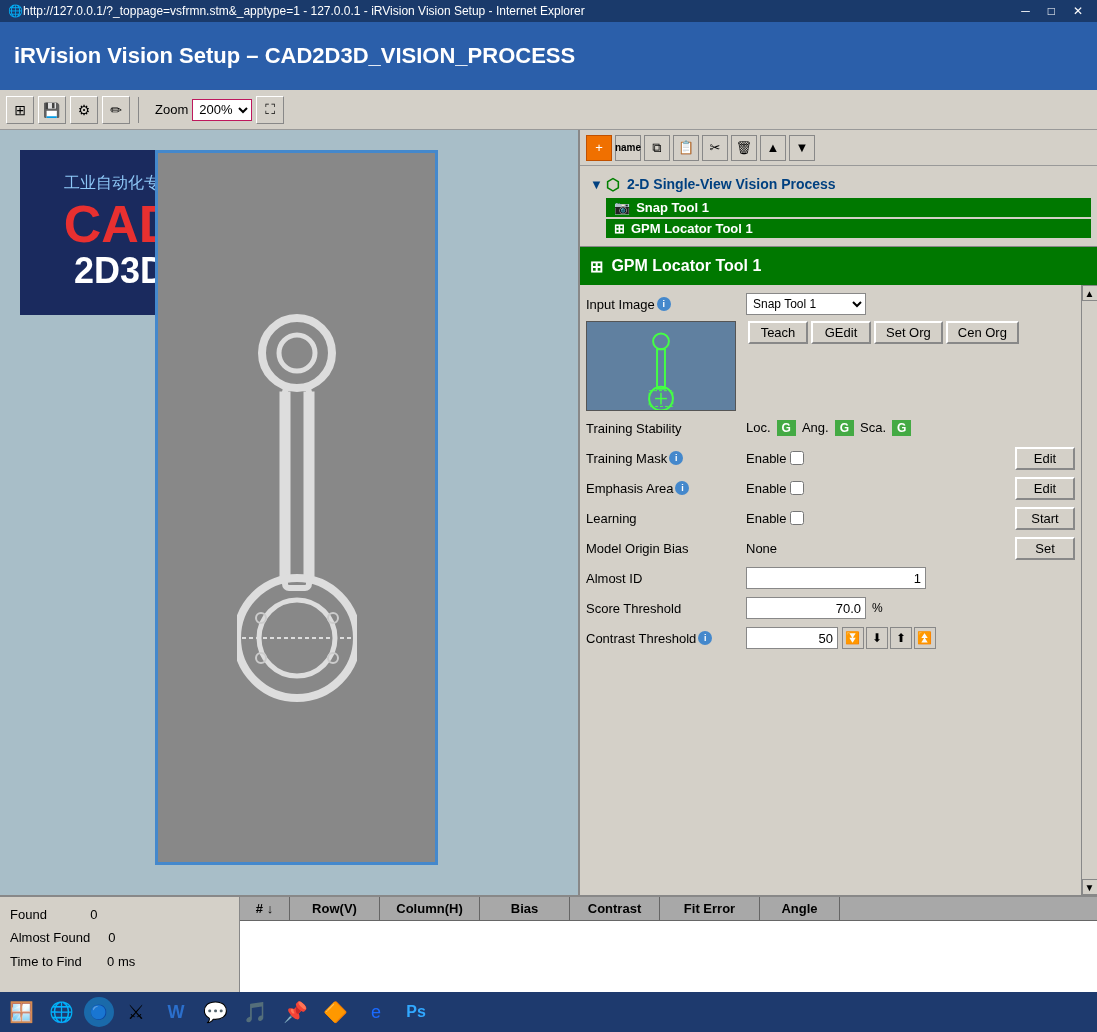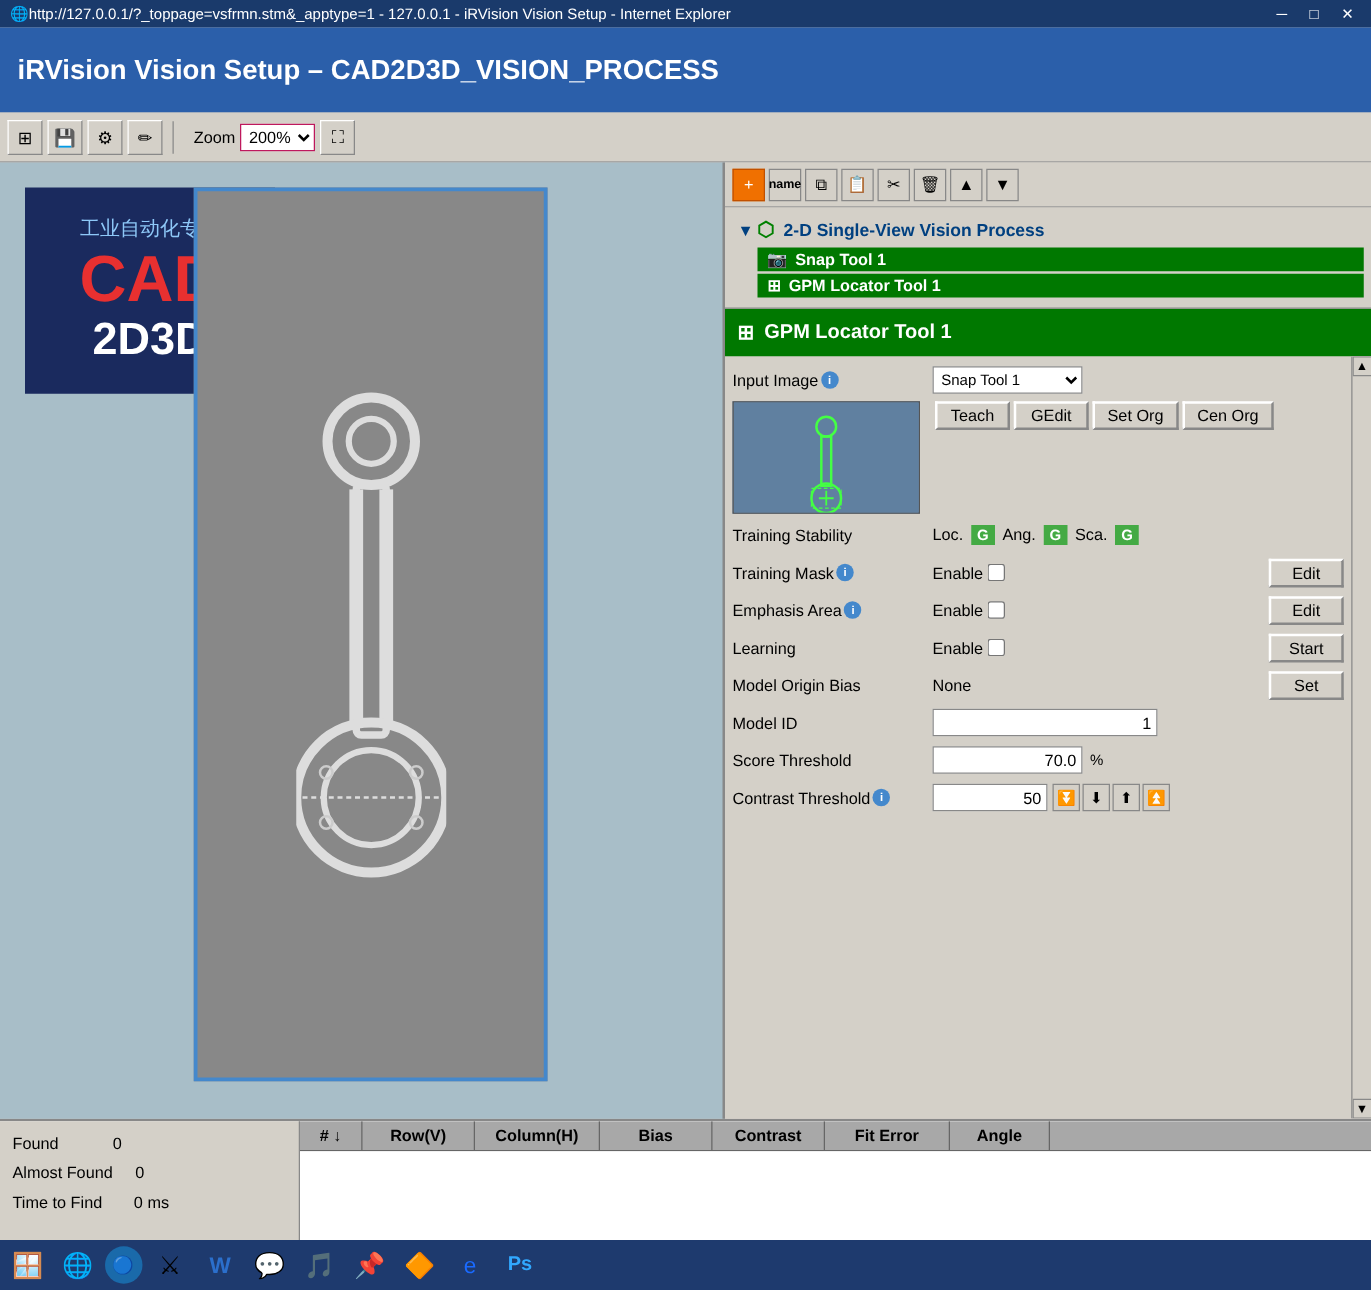--- a/index.html
+++ b/index.html
@@ -638,21 +638,21 @@
               <span>Model Origin Bias</span>
             </div>
             <div class="tool-control">
               <span>None</span>
               <button class="action-btn" style="margin-left:auto;">Set</button>
             </div>
           </div>
 
           <div class="tool-row">
             <div class="tool-label">
-              <span>Model ID</span>
+              <span>Almost ID</span>
             </div>
             <div class="tool-control">
               <input type="text" class="input-field" value="1" style="width: 180px;">
             </div>
           </div>
 
           <div class="tool-row">
             <div class="tool-label">
               <span>Score Threshold</span>
             </div>

